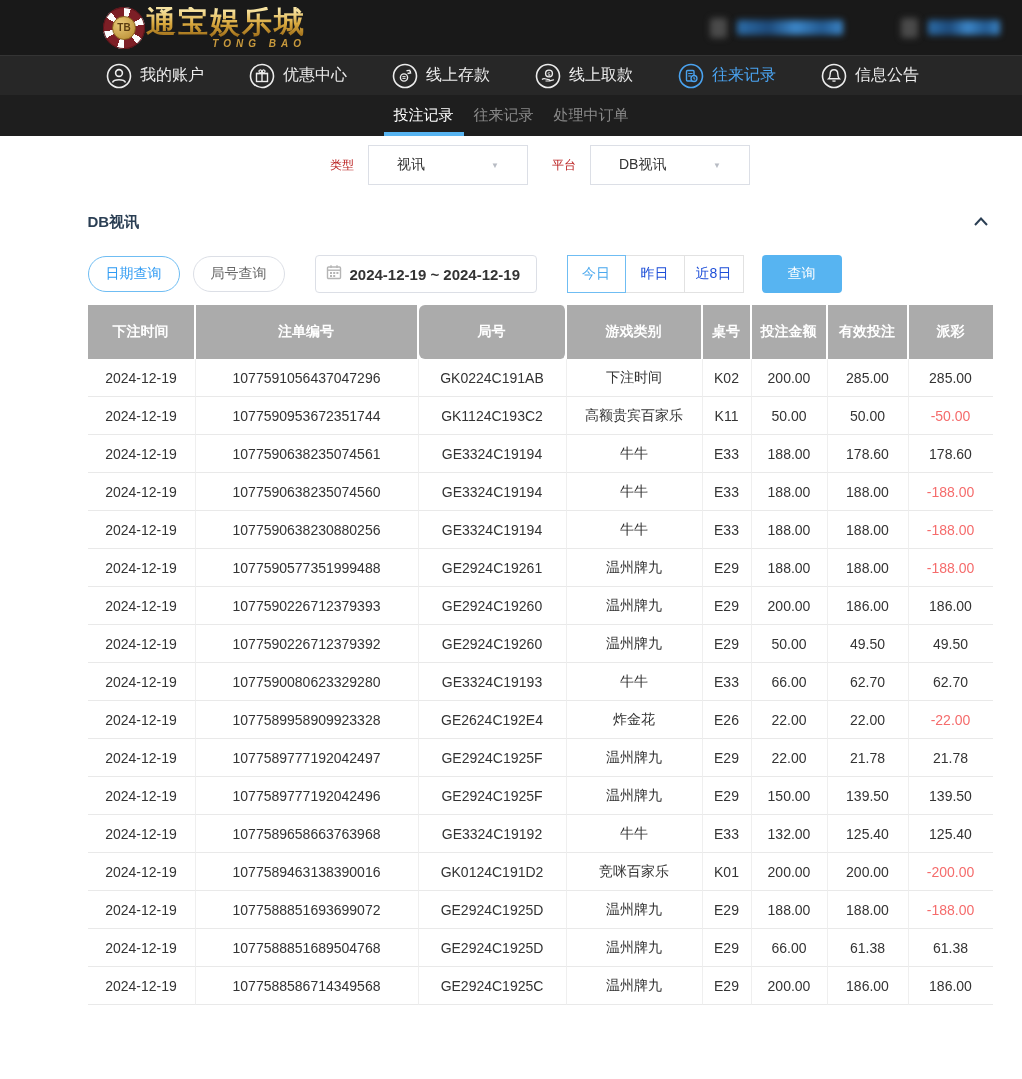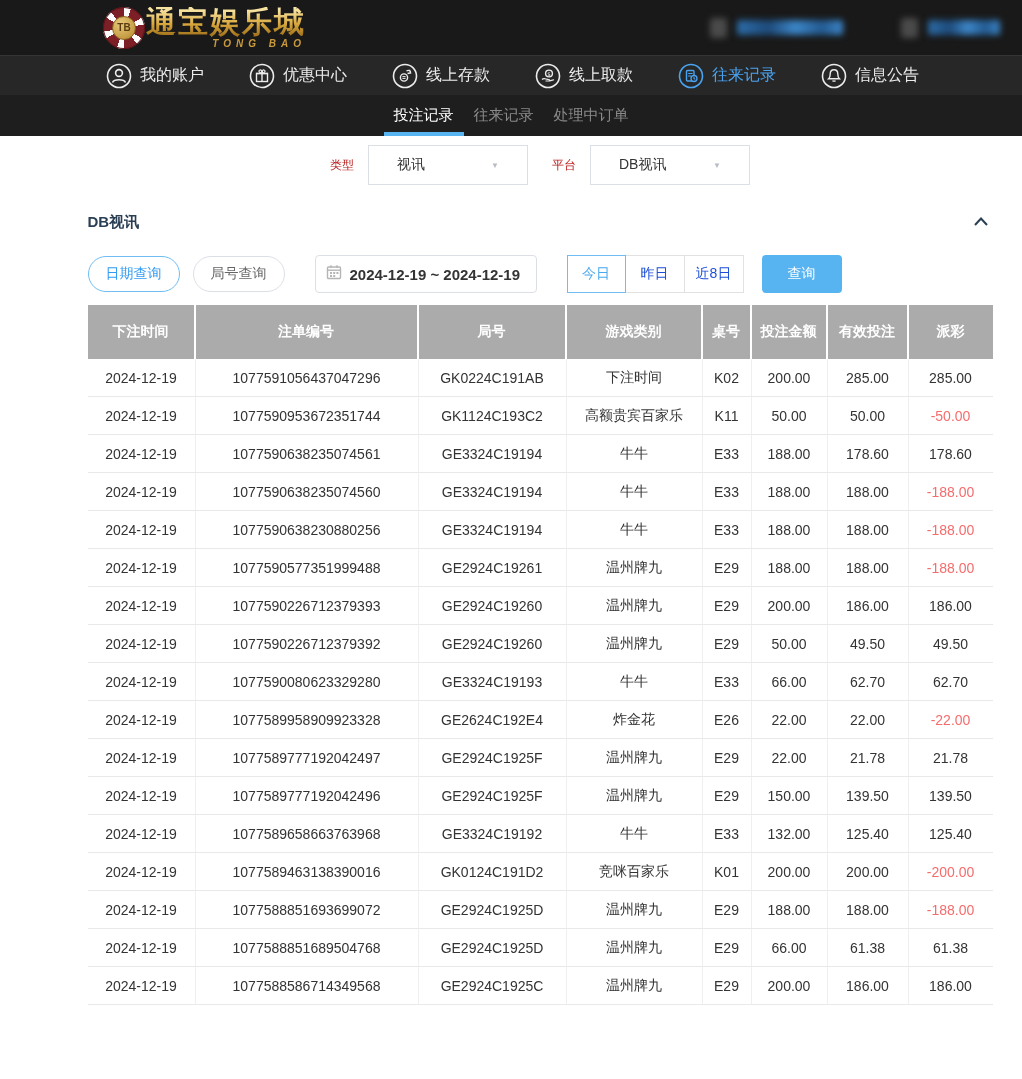--- a/index.html
+++ b/index.html
@@ -97,21 +97,21 @@
 
   
   .bet-table { margin-top:12px; width:905px; border-collapse:separate; border-spacing:0; }
   .bet-table th { background:#ababab; color:#fff; height:54px; font-size:14px;
     font-weight:bold; border-right:2px solid #fff; }
   .bet-table th:last-child { border-right:none; }
   .bet-table td { height:38px; text-align:center; font-size:14px; color:#333;
     background:#fff; border-bottom:1px solid #e9e9e9; border-right:1px solid #efefef; }
   .bet-table td:last-child { border-right:none; }
   .bet-table td.neg { color:#f56c6c; }
-  .bt-c0 { width:108px; } .bt-c1 { width:223px; } .bt-c2 { width:148px; }
+  .bt-c0 { width:108px; } .bt-c1 { width:223px; } .bt-c2 { width:148px;border-radius:6px; }
   .bt-c3 { width:136px; } .bt-c4 { width:49px; }  .bt-c5 { width:76px; }
   .bt-c6 { width:81px; }  .bt-c7 { width:84px; }
 </style>
 </head>
 <body>
 
 <div class="top-header">
   <div class="logo-wrap">
     <div class="chip">
       <div class="chip-inner">TB</div>

